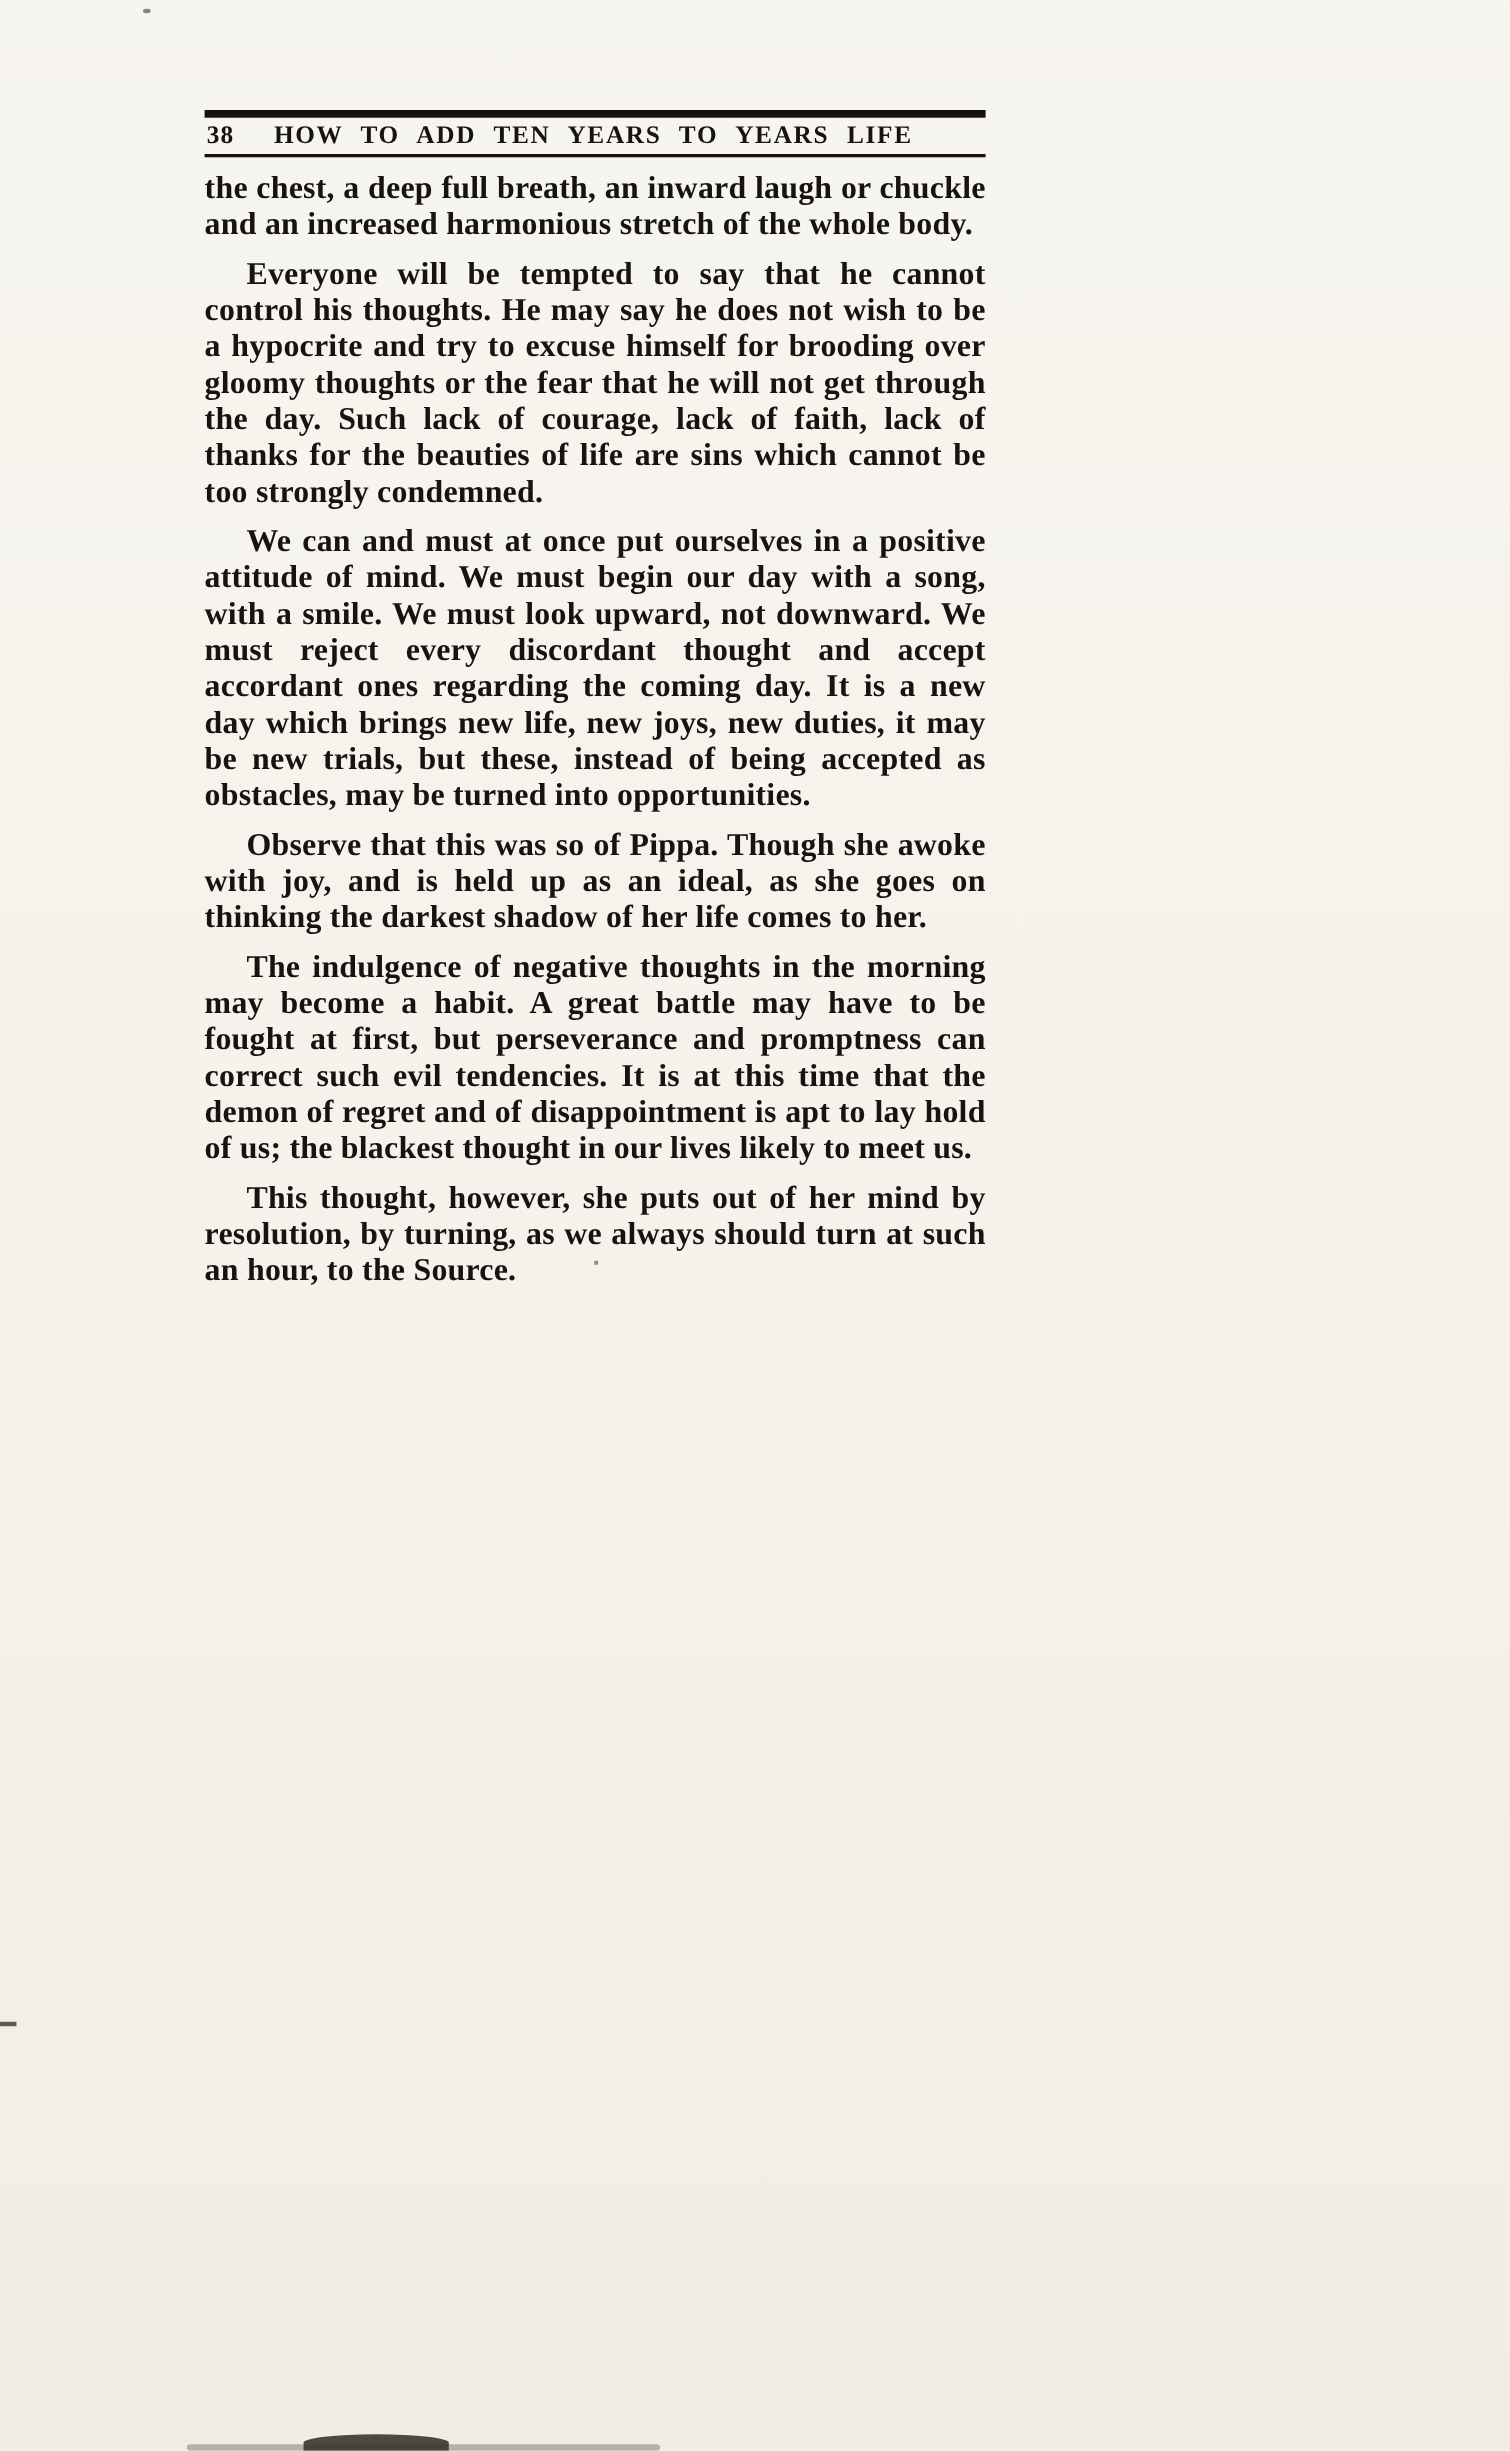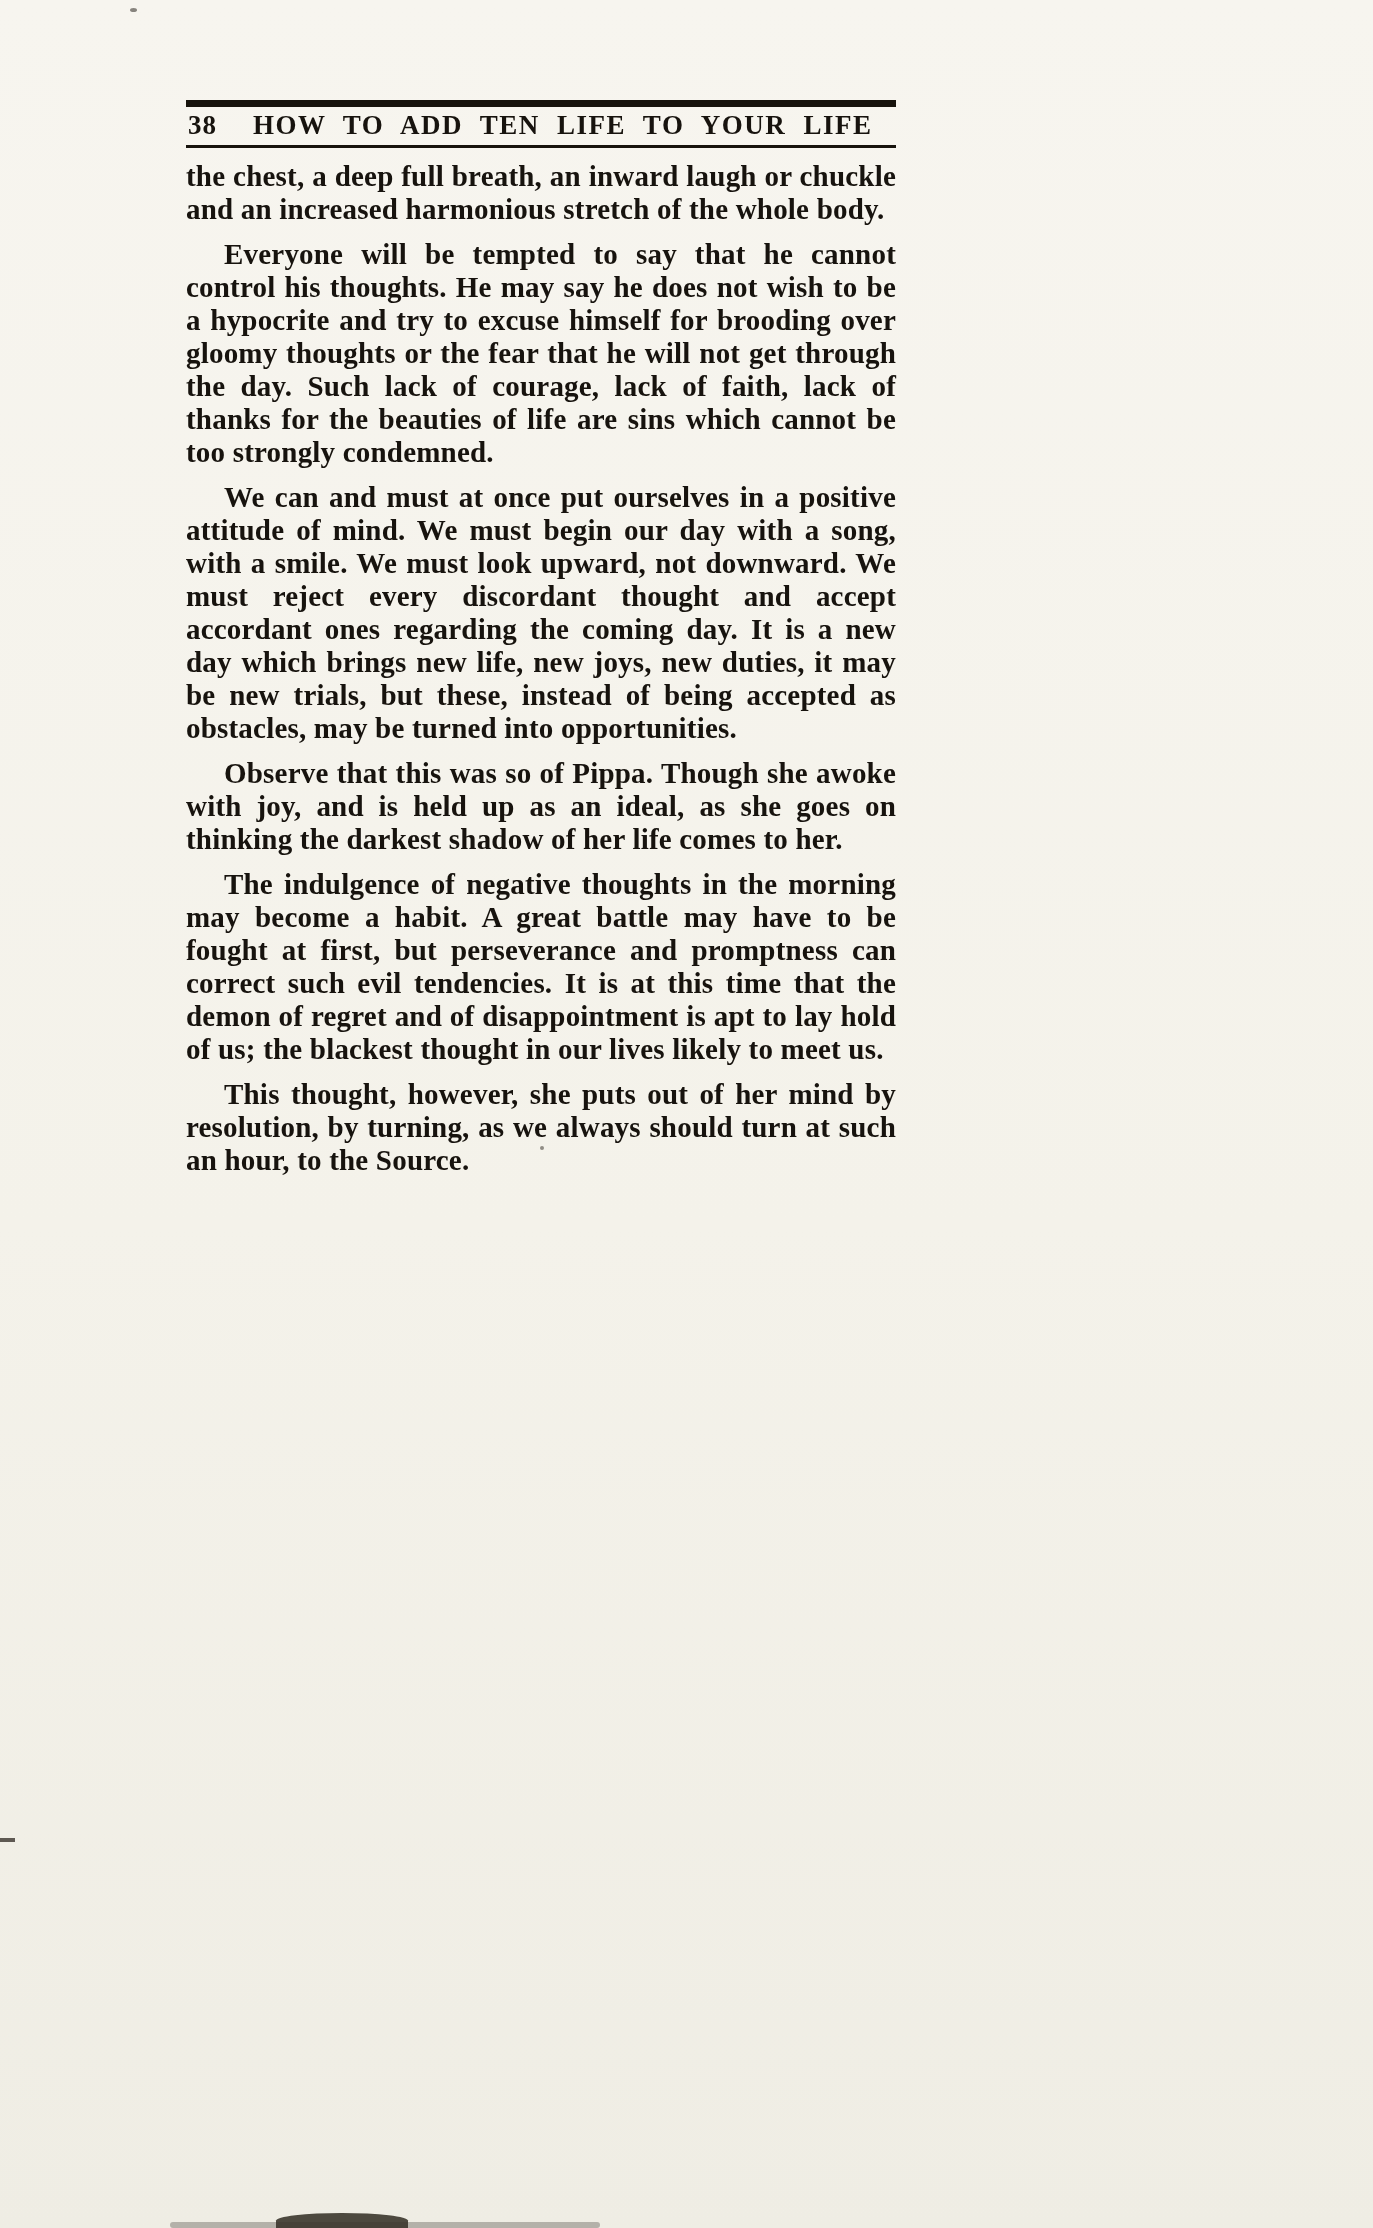--- a/index.html
+++ b/index.html
@@ -20,21 +20,21 @@
   }
 
   .rule-thick { height: 7px; background: #17130c; }
   .rule-thin  { height: 3px; background: #17130c; }
 
   .header-row {
     display: flex;
     align-items: baseline;
     padding: 3px 0 4px 2px;
     font-weight: bold;
-    font-size: 27px;
+    font-size: 23px;
     letter-spacing: 1px;
     white-space: nowrap;
   }
   .page-number { flex: 0 0 auto; }
   .running-title {
     margin-left: 36px;
     letter-spacing: 1.5px;
     word-spacing: 9px;
   }
 
@@ -83,21 +83,21 @@
 <body>
 
 <div class="page-scan">
 
   <div class="text-block">
 
     <div class="rule-thick"></div>
 
     <div class="header-row">
       <span class="page-number">38</span>
-      <span class="running-title">HOW TO ADD TEN LIFE TO YOUR LIFE</span>
+      <span class="running-title">HOW TO ADD TEN YEARS TO YEARS LIFE</span>
     </div>
 
     <div class="rule-thin"></div>
 
     <div class="body-copy">
       <p class="no-indent">the chest, a deep full breath, an inward laugh or chuckle and an increased harmonious stretch of the whole body.</p>
       <p>Everyone will be tempted to say that he cannot control his thoughts. He may say he does not wish to be a hypocrite and try to excuse himself for brooding over gloomy thoughts or the fear that he will not get through the day. Such lack of courage, lack of faith, lack of thanks for the beauties of life are sins which cannot be too strongly condemned.</p>
       <p>We can and must at once put ourselves in a positive attitude of mind. We must begin our day with a song, with a smile. We must look upward, not downward. We must reject every discordant thought and accept accordant ones regarding the coming day. It is a new day which brings new life, new joys, new duties, it may be new trials, but these, instead of being accepted as obstacles, may be turned into opportunities.</p>
       <p>Observe that this was so of Pippa. Though she awoke with joy, and is held up as an ideal, as she goes on thinking the darkest shadow of her life comes to her.</p>
       <p>The indulgence of negative thoughts in the morning may become a habit. A great battle may have to be fought at first, but perseverance and promptness can correct such evil tendencies. It is at this time that the demon of regret and of disappointment is apt to lay hold of us; the blackest thought in our lives likely to meet us.</p>

